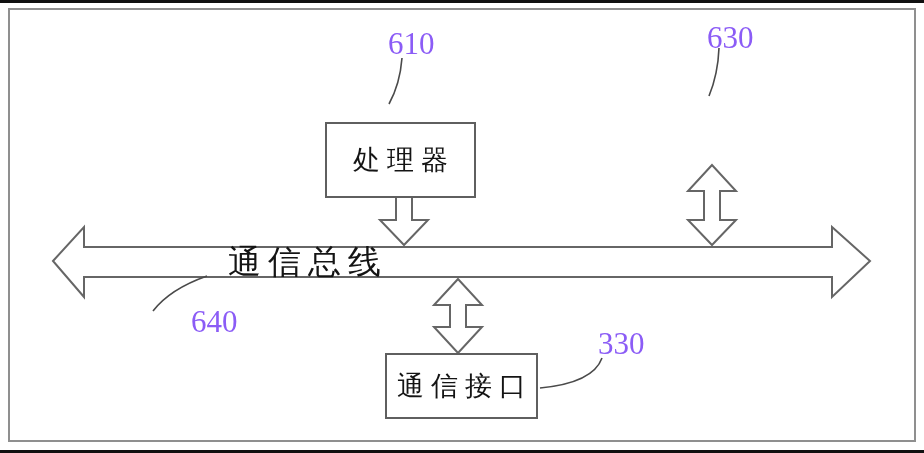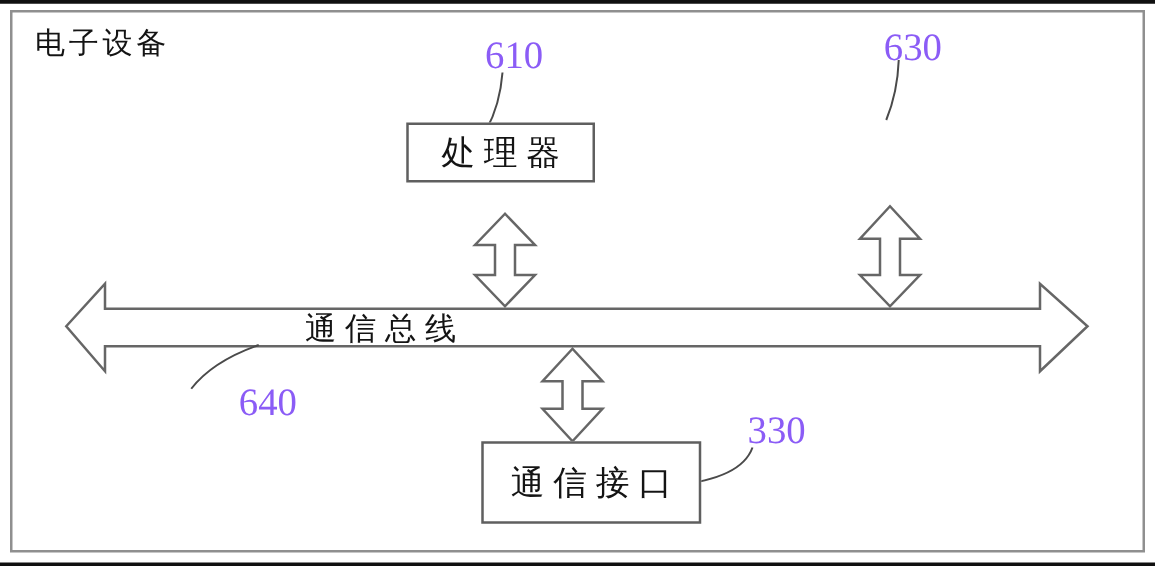--- a/index.html
+++ b/index.html
@@ -51,23 +51,23 @@
     justify-content: center;
     z-index: 3;
   }
   .node-label {
     font-size: 27px;
     color: #141414;
     letter-spacing: 7px;
     margin-right: -7px; 
     white-space: nowrap;
   }
-  #processor-box { left: 325px; top: 98px; width: 151px; height: 48px; }
+  #processor-box { left: 325px; top: 122px; width: 151px; height: 76px; }
   #memory-box    { left: 638px; top: 98px;  width: 151px; height: 65px; }
-  #comm-box      { left: 385px; top: 353px; width: 176px; height: 66px; }
+  #comm-box      { left: 385px; top: 353px; width: 153px; height: 66px; }
   .ref-num {
     position: absolute;
     font-size: 31px;
     color: #8b5cf6;
     z-index: 4;
     line-height: 1;
     white-space: nowrap;
   }
   #ref-610 { left: 388px; top: 28px; }
   #ref-630 { left: 707px; top: 22px; }
@@ -85,38 +85,37 @@
   }
   .bus-label {
     position: absolute;
     left: 238px;
     top: 249px;
     width: 140px;
     height: 27px;
     display: flex;
     align-items: center;
     justify-content: center;
-    font-size: 25px;
+    font-size: 33px;
     letter-spacing: 7px;
     color: #141414;
     z-index: 3;
     white-space: nowrap;
   }
 </style>
 </head>
 <body>
 
 <div id="stage">
 
   <div class="edge-bar top"></div>
   <div class="edge-bar bottom"></div>
 
   <div class="device-frame"></div>
 
-  <div class="device-title">电子设备</div>
 
   <svg class="wires" viewBox="0 0 924 453">
 
     <polygon points="53,261 84,227 84,247 832,247 832,227 870,261 832,297 832,277 84,277 84,297" fill="#ffffff" stroke="#666666" stroke-width="2" stroke-linejoin="miter"></polygon>
 
     <polygon points="404,171 380,196 396,196 396,220 380,220 404,245 428,220 412,220 412,196 428,196" fill="#ffffff" stroke="#666666" stroke-width="2" stroke-linejoin="miter"></polygon>
 
     <polygon points="712,165 688,191 704,191 704,220 688,220 712,245 736,220 720,220 720,191 736,191" fill="#ffffff" stroke="#666666" stroke-width="2" stroke-linejoin="miter"></polygon>
 
     <polygon points="458,279 434,305 450,305 450,327 434,327 458,353 482,327 466,327 466,305 482,305" fill="#ffffff" stroke="#666666" stroke-width="2" stroke-linejoin="miter"></polygon>

